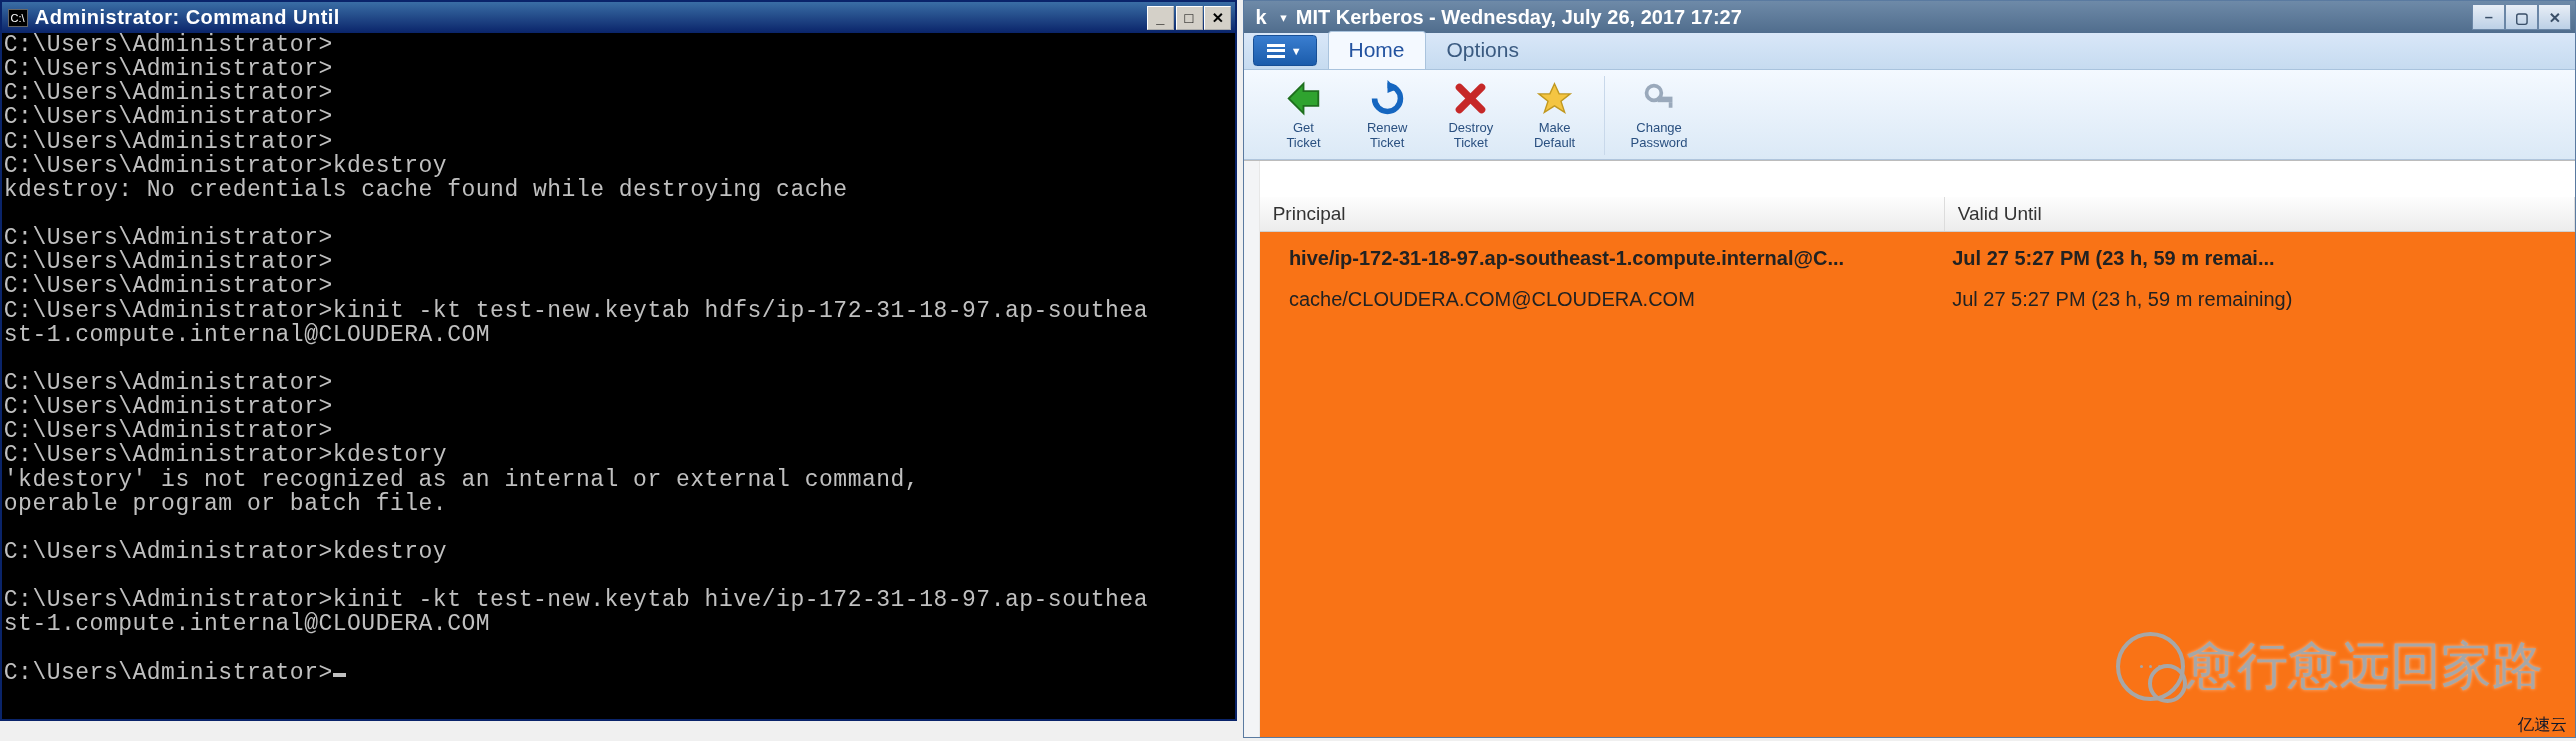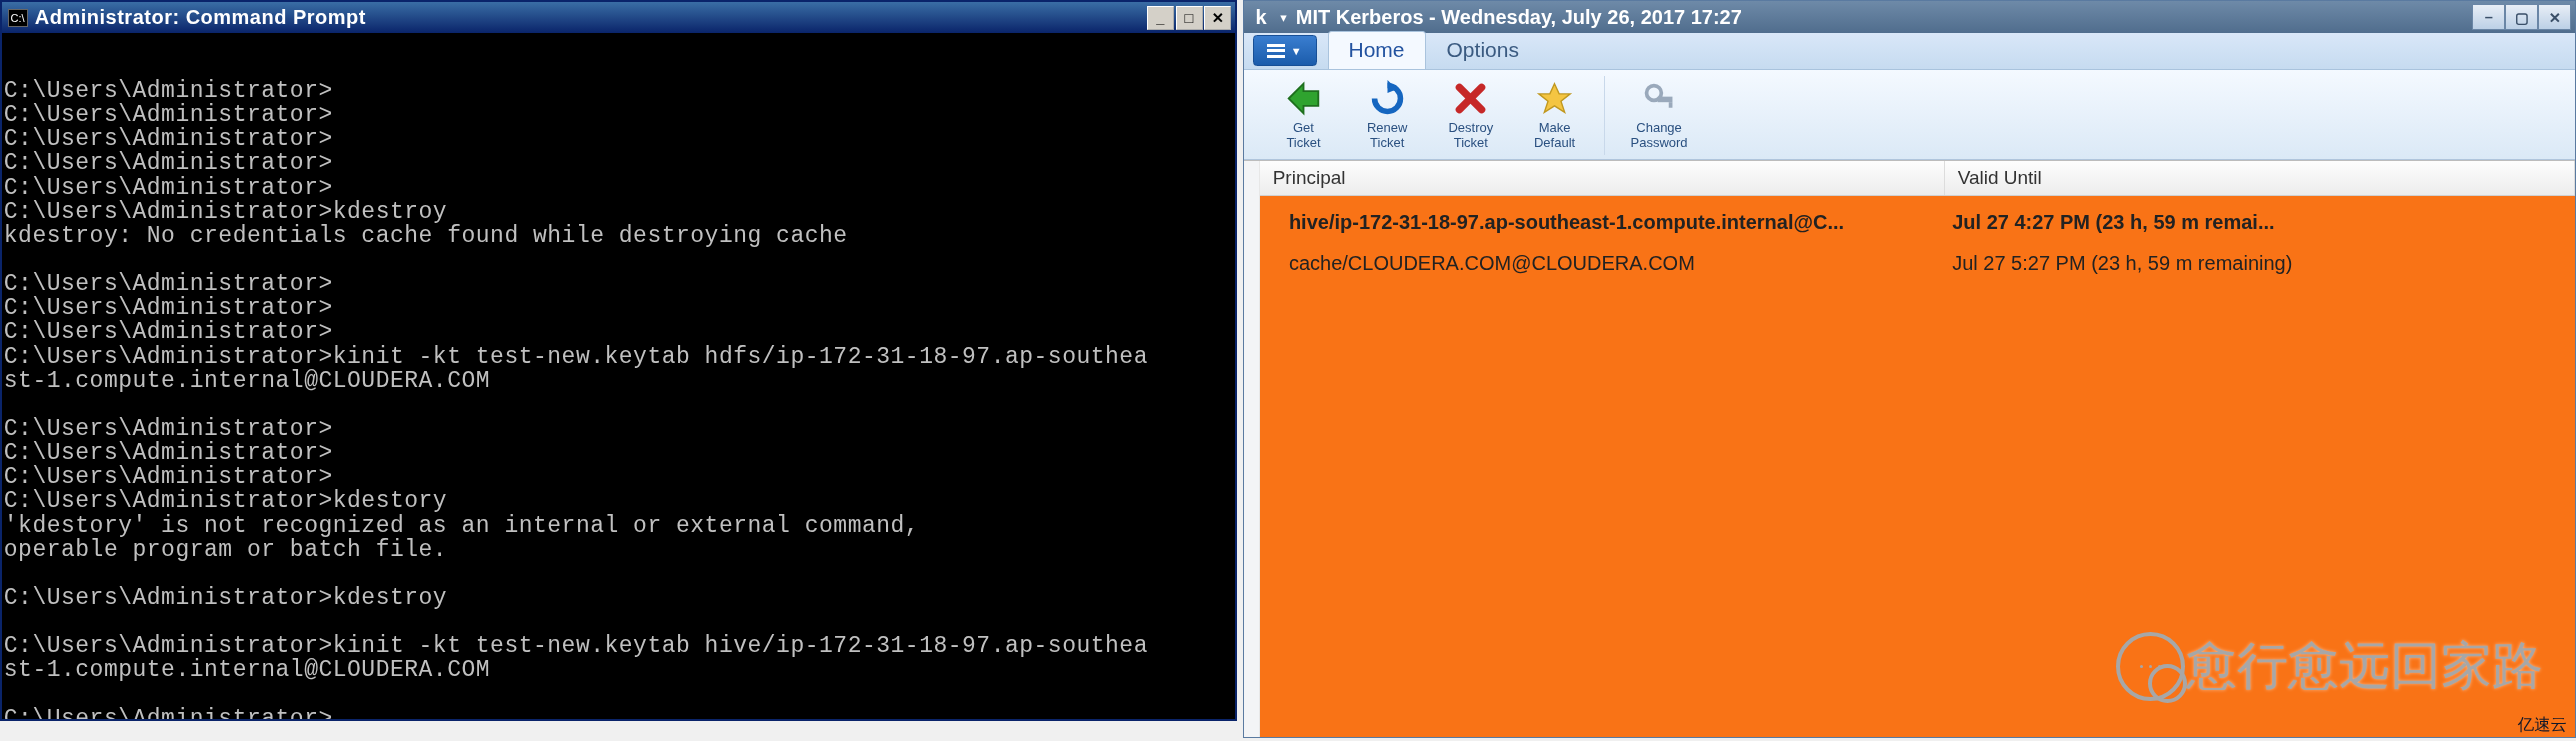--- a/index.html
+++ b/index.html
@@ -54,21 +54,20 @@
   flex:1;
   background:#000;
   color:#c0c0c0;
   font-family: "Lucida Console","Courier New",monospace;
   font-size: 23px;
   line-height: 1.05;
   white-space: pre;
   padding: 0 1.8px;
   overflow:hidden;
   letter-spacing: 0.5px;
-  margin-top: 46px;
 }
 .cmd-body .cursor {
   display:inline-block;width:12.8px;height:3.7px;background:#c0c0c0;vertical-align:baseline;margin-bottom:1.8px;
 }
 
 
 .krb-window {
   flex:1;
   margin-left:5.5px;
   border:0.9px solid #5a7aa0;
@@ -133,21 +132,21 @@
   font-size:13px;color:#2a5080;text-align:center;line-height:1.15;
 }
 .ribbon-icon{width:37px;height:37px;display:flex;align-items:center;justify-content:center;margin-bottom:3.7px;}
 
 
 .krb-table-wrap{flex:1;display:flex;border-top:0.9px solid #bcbcbc;}
 .krb-sidegap{width:16.4px;background:#f3f4f6;border-right:0.9px solid #e7e7e7;}
 .krb-table{flex:1;display:flex;flex-direction:column;}
 .krb-head{
   display:flex;height:35px;background:linear-gradient(to bottom,#fdfdfd,#ececec);
-  border-bottom:0.9px solid #d0d0d0;font-size:19px;color:#333;
+  border-bottom:0.9px solid #d0d0d0;font-size:19px;color:#333;margin-top:36px;
 }
 .krb-head .col{padding:0 12.8px;border-right:0.9px solid #dcdcdc;height:100%;display:flex;align-items:center;}
 .col-principal{flex:0 0 685px;}
 .col-valid{flex:1;}
 .krb-rows{flex:1;background:#f97316;}
 .krb-row{display:flex;padding:9px 0;font-size:20px;color:#222;}
 .krb-row .cell-p{flex:0 0 685px;padding-left:29px;white-space:nowrap;overflow:hidden;text-overflow:ellipsis;}
 .krb-row .cell-v{flex:1;padding-left:7.3px;}
 .krb-row.top{font-weight:bold;margin-top:5.5px;}
 
@@ -176,21 +175,21 @@
 .svg-ico{width:37px;height:37px;}
 </style>
 </head>
 <body>
 
 <div class="screen">
 
   <div class="cmd-window">
     <div class="cmd-titlebar">
       <span class="title-icon">C:\</span>
-      <span class="title-text">Administrator: Command Prompt</span>
+      <span class="title-text">Administrator: Command Until</span>
       <div class="win-controls">
         <div class="win-btn">_</div>
         <div class="win-btn">□</div>
         <div class="win-btn">✕</div>
       </div>
     </div>
     <div class="cmd-body" id="cmd-body">C:\Users\Administrator&gt;
 C:\Users\Administrator&gt;
 C:\Users\Administrator&gt;
 C:\Users\Administrator&gt;
@@ -298,21 +297,21 @@
     <div class="krb-table-wrap">
       <div class="krb-sidegap"></div>
       <div class="krb-table">
         <div class="krb-head">
           <div class="col col-principal">Principal</div>
           <div class="col col-valid">Valid Until</div>
         </div>
         <div class="krb-rows" id="krb-rows">
             <div class="krb-row top">
               <div class="cell-p">hive/ip-172-31-18-97.ap-southeast-1.compute.internal@C...</div>
-              <div class="cell-v">Jul 27  4:27 PM (23 h, 59 m remai...</div>
+              <div class="cell-v">Jul 27  5:27 PM (23 h, 59 m remai...</div>
             </div>
             <div class="krb-row">
               <div class="cell-p">cache/CLOUDERA.COM@CLOUDERA.COM</div>
               <div class="cell-v">Jul 27  5:27 PM (23 h, 59 m remaining)</div>
             </div>
           </div>
       </div>
     </div>
   </div>
 </div>

